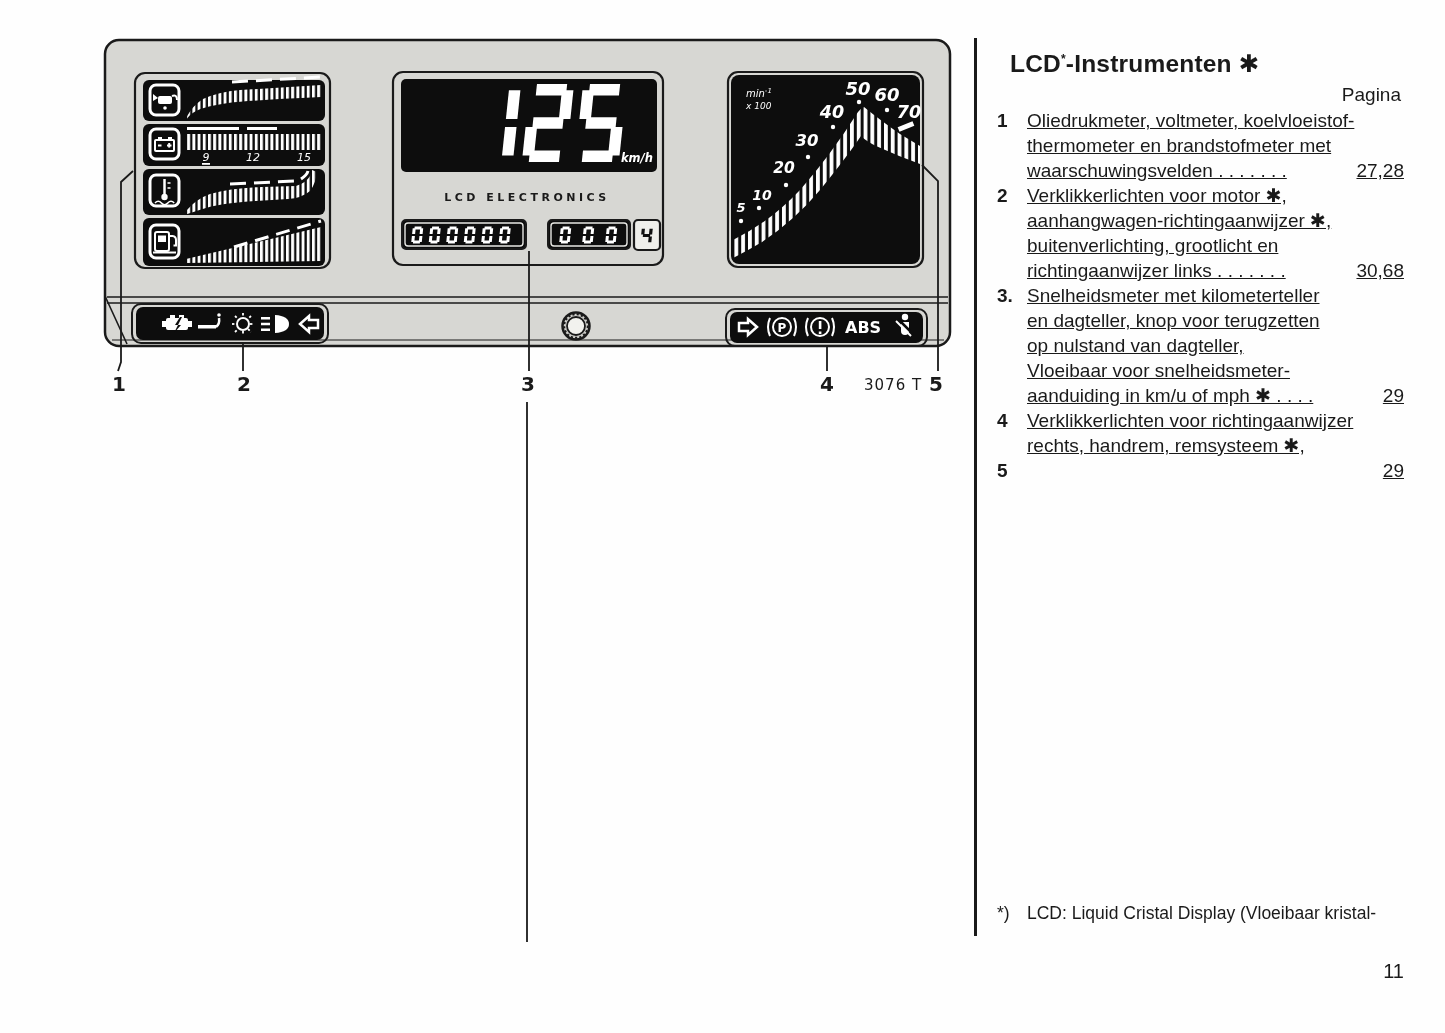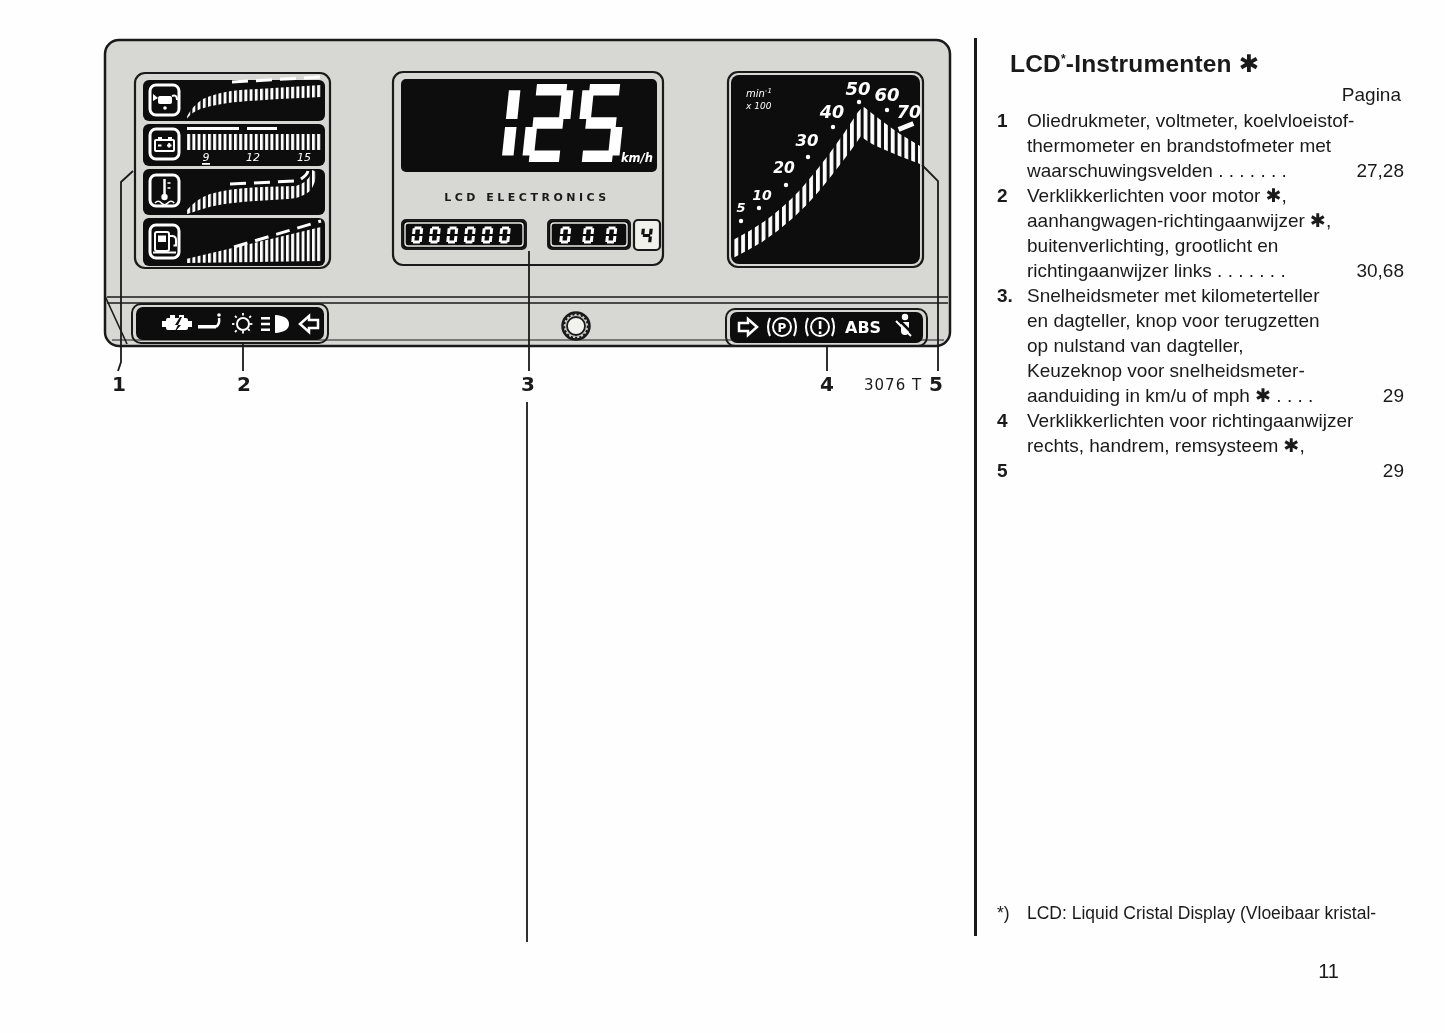--- a/index.html
+++ b/index.html
@@ -10,28 +10,28 @@
   .divider{position:absolute;left:974px;top:38px;width:3px;height:898px;background:#1a1a1a;}
   .rightcol{position:absolute;left:997px;top:36px;width:407px;}
   .title{font-size:24.5px;font-weight:bold;margin:13px;letter-spacing:.2px;white-space:nowrap;}
   .title sup{font-size:12px;vertical-align:9px;}
   .sym{font-family:"DejaVu Sans",sans-serif;}
   .pagina{position:absolute;top:48px;right:3px;font-size:19px;}
   #index-list{position:absolute;top:72px;left:0;right:0;}
   .item{display:flex;}
   .inum{width:30px;font-weight:bold;font-size:19px;line-height:25px;flex:none;}
   .ibody{flex:1;font-size:19px;line-height:25px;min-width:0;}
-  .iline{height:25px;white-space:nowrap;}
+  .iline{height:25px;white-space:nowrap;text-decoration:underline;}
   .ilast{display:flex;}
   .ipg{margin-left:auto;padding-left:6px;}
   .footnote{position:absolute;top:865px;left:0;font-size:17.5px;line-height:24px;}
   .fnrow{display:flex;}
   .fmark{width:30px;flex:none;}
   .find{padding-left:30px;}
-  .pagenum{position:absolute;top:960px;left:1275px;width:64px;text-align:right;font-size:20px;}
+  .pagenum{position:absolute;top:960px;left:1340px;width:64px;text-align:right;font-size:20px;}
 </style>
 </head>
 <body>
 
 <div class="page">
 
 <svg class="fig" width="975" height="1033" viewBox="0 0 975 1033">
   <defs>
     <pattern id="ps" width="5.2" height="6" patternUnits="userSpaceOnUse">
           <rect width="2.9" height="6" fill="#fff"></rect>
@@ -348,21 +348,21 @@
               <span class="ipg">30,68</span>
             </div>
           </div>
         </div>
         <div class="item">
           <div class="inum">3.</div>
           <div class="ibody">
             <div class="iline">Snelheidsmeter met kilometerteller</div>
             <div class="iline">en dagteller, knop voor terugzetten</div>
             <div class="iline">op nulstand van dagteller,</div>
-            <div class="iline">Keuzeknop voor snelheidsmeter-</div>
+            <div class="iline">Vloeibaar voor snelheidsmeter-</div>
             <div class="iline ilast">
               <span>aanduiding in km/u of mph ✱  . . . .</span>
               <span class="ipg">29</span>
             </div>
           </div>
         </div>
         <div class="item">
           <div class="inum">4</div>
           <div class="ibody">
             <div class="iline">Verklikkerlichten voor richtingaanwijzer</div>

